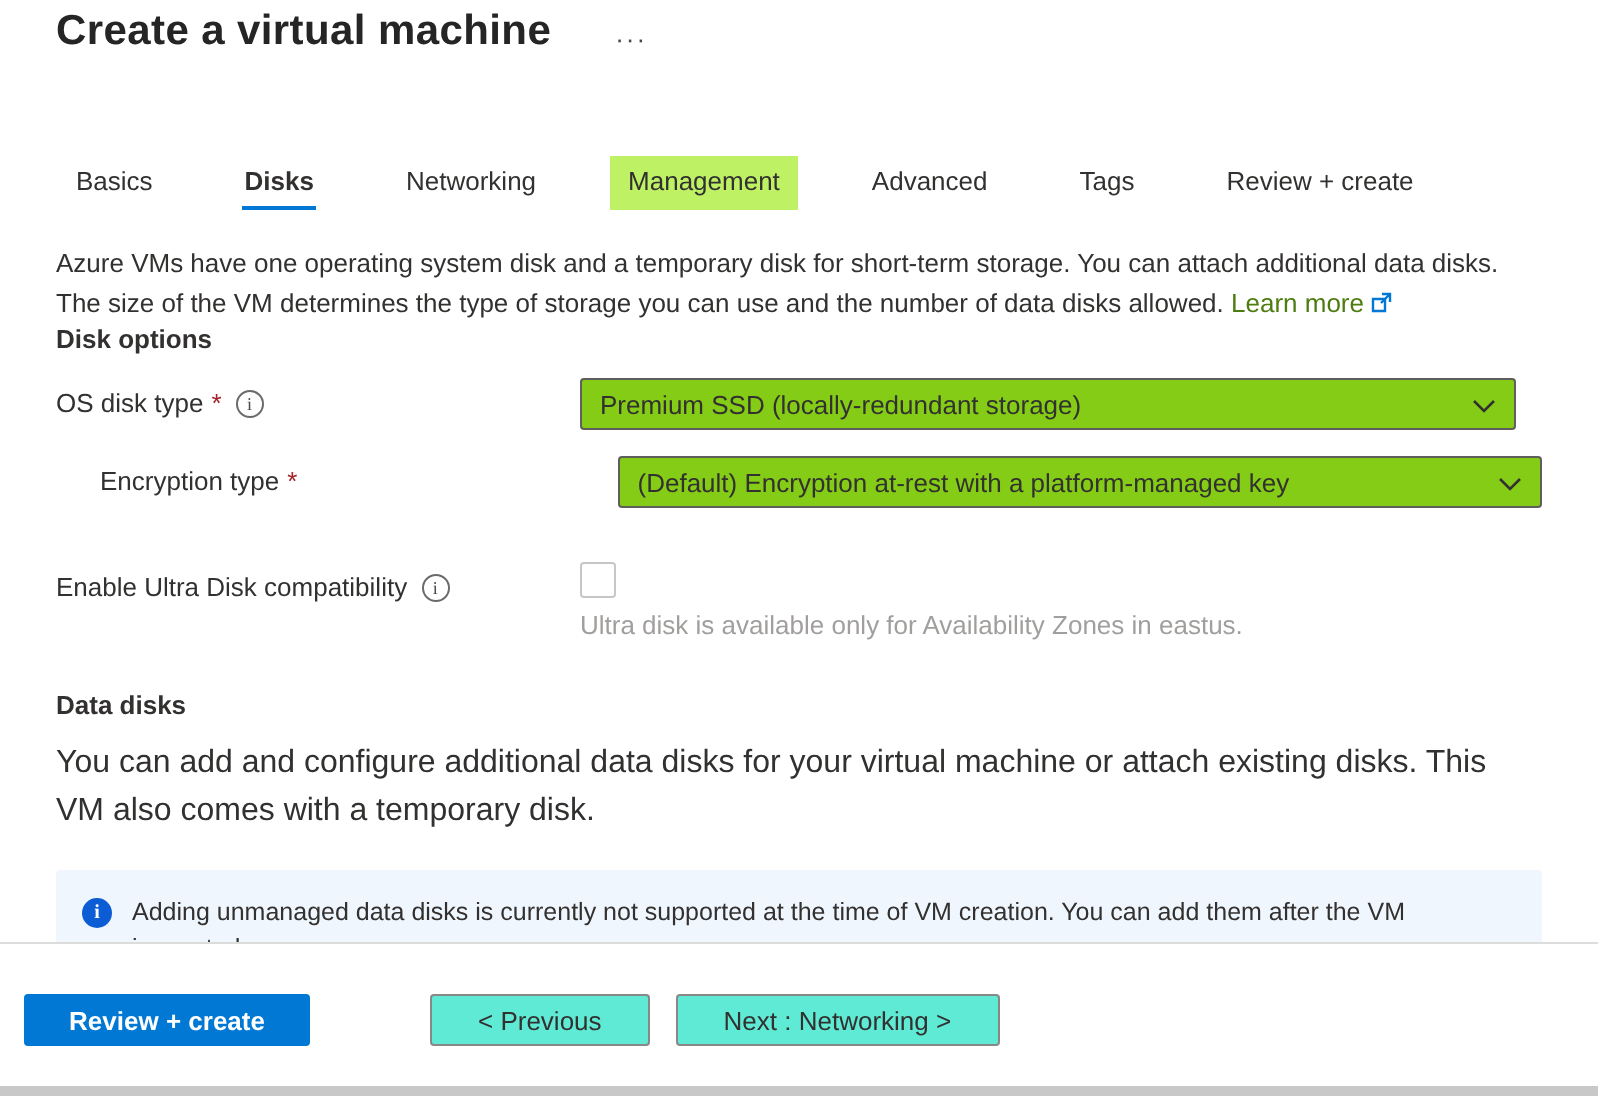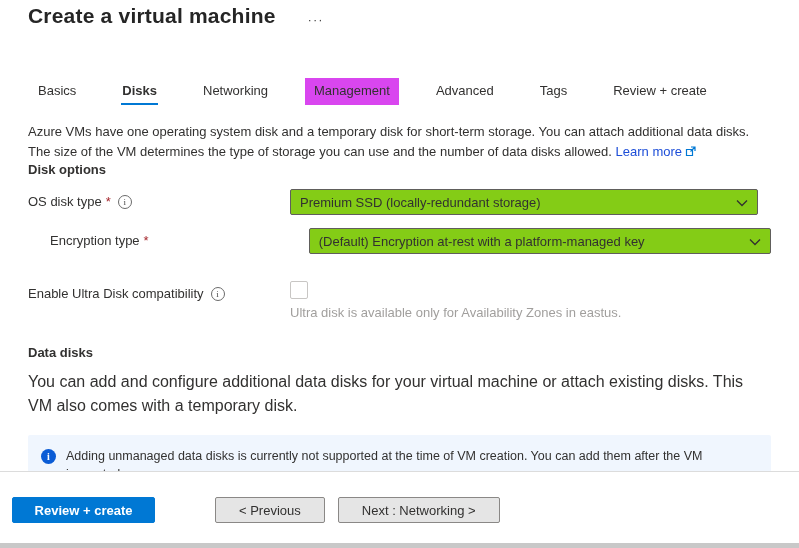--- a/index.html
+++ b/index.html
@@ -13,25 +13,25 @@
   
   .titlebar { display:flex; align-items:center; margin-top:4px; }
   .title { font-size:21px; font-weight:700; color:#252525; letter-spacing:.2px; }
   .more-btn { margin-left:32px; color:#494949; font-size:13px; letter-spacing:1px; cursor:pointer; line-height:1; padding-top:6px; }
 
   
   .tabs { display:flex; margin-top:50px; margin-left:1px;gap:28px; }
   .tab { position:relative; padding:5px 9px 7px 9px; font-size:13px; color:#323130; cursor:pointer; white-space:nowrap; }
   .tab.active { font-weight:700; }
   .tab.active::after { content:""; position:absolute; left:8px; right:8px; bottom:0; height:2px; background:#0078d4; }
-  .tab.hovered { background:#d946ef; }
+  .tab.hovered { background:#bef264; }
 
   
   .intro { margin-top:17px; font-size:13px; line-height:1.5; color:#323130; max-width:770px; }
-  .link { color:#1d4ed8; text-decoration:none; cursor:pointer; }
+  .link { color:#4d7c0f; text-decoration:none; cursor:pointer; }
   .ext-icon { display:inline-block; vertical-align:-1px; margin-left:3px; }
 
   
   .section-heading { font-size:13px; font-weight:700; color:#323130; }
   .form-row { display:flex; align-items:flex-start; }
   .row-os { margin-top:12px; }
   .row-enc { margin-top:13px;margin-left:22px; }
   .row-ultra { margin-top:27px; }
   .label-col { width:262px; font-size:13px; color:#323130; padding-top:5px; display:flex; align-items:center; }
   .required { color:#a4262c; margin-left:4px; }
@@ -71,21 +71,21 @@
   .footer {
     position:absolute; left:0; right:0; top:471px; bottom:0; background:#fff;
     border-top:1px solid #dcdcdc; display:flex; align-items:center; padding:0 12px; z-index:5;
   }
   .btn { font-family:"Liberation Sans", sans-serif; font-size:13px; cursor:pointer; border-radius:2px; height:26px; }
   .btn-primary {
     background:#0078d4; color:#fff; font-weight:700; border:1px solid #0078d4;
     padding:0 21px; min-width:143px;
   }
   .btn-outline {
-    background:#e5e5e5; color:#323130; border:1px solid #8a8886; padding:0 23px;
+    background:#5eead4; color:#323130; border:1px solid #8a8886; padding:0 23px;
   }
   .btn-prev { margin-left:60px; }
   .btn-next { margin-left:13px; }
 
   .hscrollbar {
     position:absolute; left:0; right:0; bottom:0; height:5px; background:#c8c8c8; z-index:6; cursor:pointer;
   }
 </style>
 </head>
 <body>

